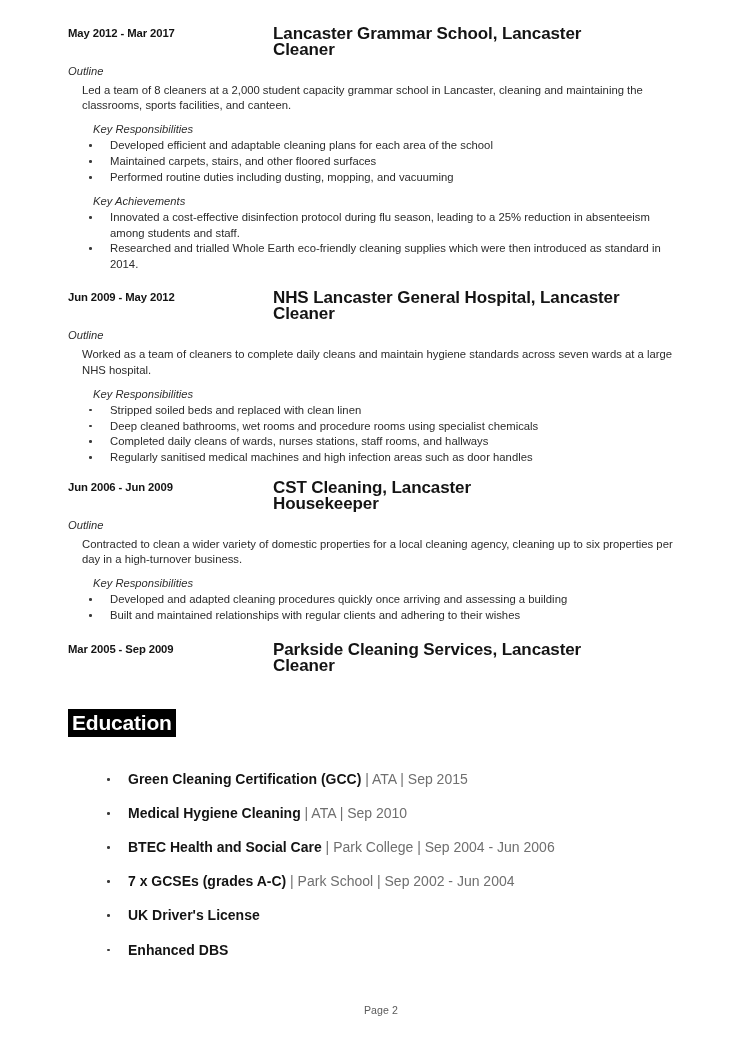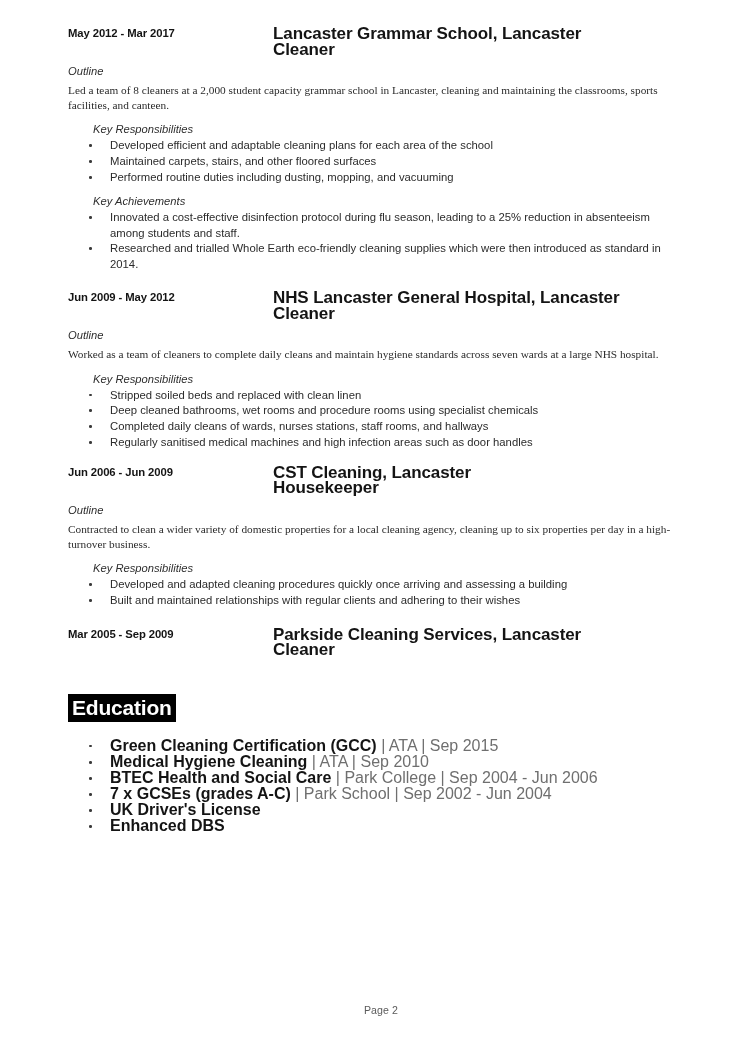--- a/index.html
+++ b/index.html
@@ -57,23 +57,22 @@
     color: #2e2e2e;
     margin: 7px 0 5px 0;
     line-height: 14px;
   }
   .sub-label.tight { margin-top: 9px; margin-bottom: 2px; margin-left: 25px; }
 
   .para {
     font-size: 11.3px;
     color: #2b2b2b;
     line-height: 15.2px;
-    margin: 0 0 2px 0;
+    margin: 0 0 2px 14px;
     max-width: 616px;
-    font-family: Liberation Serif, serif;
   }
 
   
   ul.bullets {
     list-style: none;
     margin: 0;
     padding: 0;
   }
   ul.bullets > li {
     position: relative;
@@ -109,24 +108,24 @@
 
   
   ul.edu-list {
     list-style: none;
     margin: 0;
     padding: 0;
   }
   ul.edu-list > li {
     position: relative;
     padding-left: 42px;
-    font-size: 16px;
+    font-size: 14px;
     line-height: 16.1px;
     color: #2b2b2b;
-    margin: 0;
+    margin: 18px;
   }
   ul.edu-list > li::before {
     content: "";
     position: absolute;
     left: 21px;
     top: 7px;
     width: 2.6px;
     height: 2.6px;
     border-radius: 50%;
     background: #3a3a3a;

